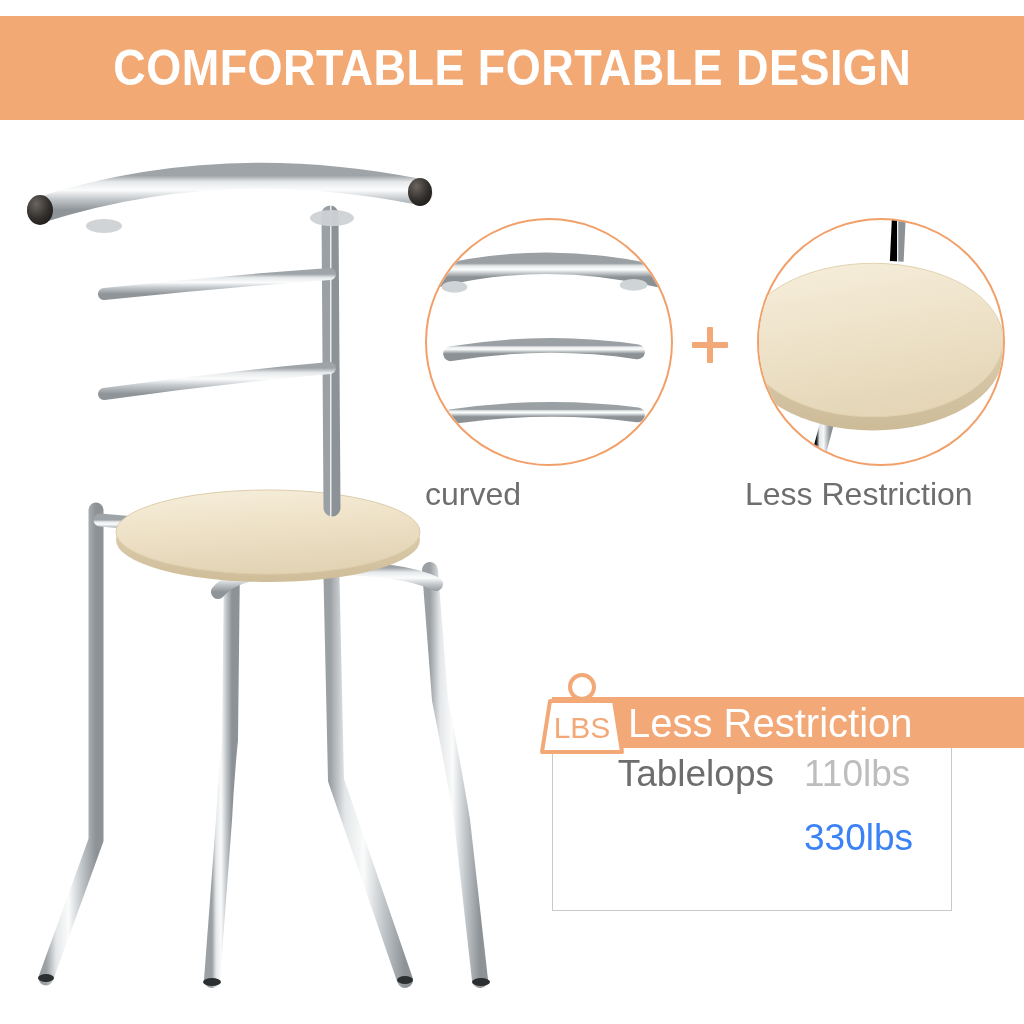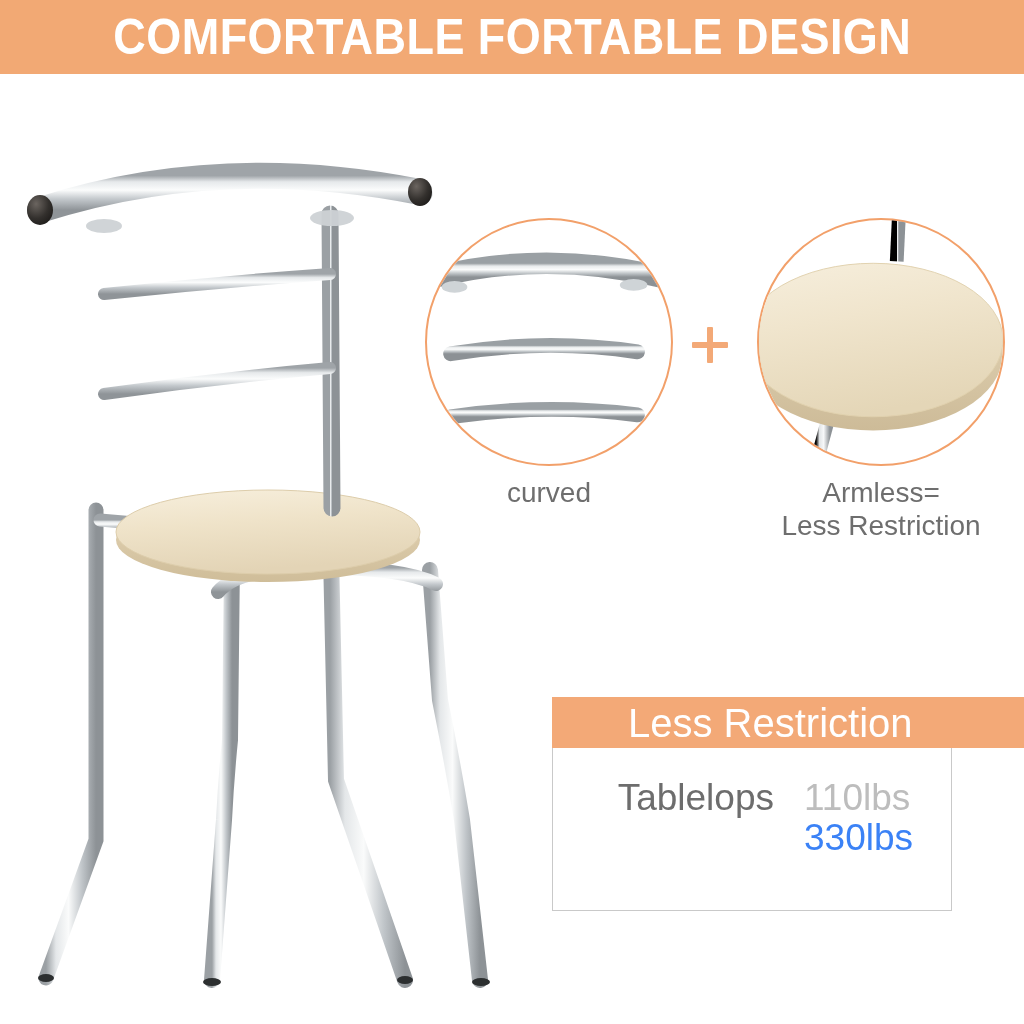--- a/index.html
+++ b/index.html
@@ -13,23 +13,23 @@
     position: relative;
     overflow: hidden;
     font-family: "Liberation Sans", sans-serif;
     -webkit-font-smoothing: antialiased;
   }
 
   
   #header-banner {
     position: absolute;
     left: 0;
-    top: 0;
+    top: 16px;
     width: 1024px;
-    height: 74px;
+    height: 104px;
     background: #F2A974;
     display: flex;
     align-items: center;
     justify-content: center;
   }
   #header-title {
     color: #ffffff;
     font-family: "Liberation Sans Narrow", "Liberation Sans", sans-serif;
     font-size: 50px;
     font-weight: 700;
@@ -71,23 +71,23 @@
     height: 248px;
   }
   .circle-inner {
     position: absolute;
     left: 0; top: 0;
     width: 100%; height: 100%;
   }
 
   .detail-caption {
     position: absolute;
-    text-align: center;
+    text-align: left;
     color: #6e6e6e;
-    font-size: 28px;
+    font-size: 32px;
     line-height: 1.18;
     font-family: "Liberation Sans", sans-serif;
   }
   #caption-backrest { left: 425px; top: 476px; width: 248px; }
   #caption-seat     { left: 745px; top: 476px; width: 272px; }
 
   #plus-sign {
     position: absolute;
     left: 690px;
     top: 325px;
@@ -156,21 +156,21 @@
   .weight-row {
     display: flex;
     align-items: baseline;
     justify-content: flex-end;
     height: 64px;
     font-size: 37px;
     white-space: nowrap;
   }
   .weight-row .w-label { color: #6d6d6d; }
   .weight-row .w-value { margin-left: 30px; min-width: 150px; text-align: left; }
-  .w-value.muted  { color: #bdbdbd; margin-top: 24px; }
+  .w-value.muted  { color: #bdbdbd; }
   .w-value.normal { color: #3b82f6; }
 </style>
 </head>
 <body>
 
 <div id="header-banner">
   <div id="header-title">COMFORTABLE FORTABLE DESIGN</div>
 </div>
 
 <div id="chair-photo" style="top:140px;">
@@ -292,32 +292,38 @@
       </linearGradient>
     </defs>
     <path d="M142 0 L140 42" stroke="url(#sTubeV)" stroke-width="14" fill="none"></path>
     <path d="M72 196 L58 248" stroke="url(#sTubeV)" stroke-width="14" fill="none"></path>
     <ellipse cx="116" cy="136" rx="132" ry="78" fill="url(#sWoodEdge)"></ellipse>
     <ellipse cx="116" cy="122" rx="132" ry="78" fill="url(#sWood)"></ellipse>
     <ellipse cx="116" cy="122" rx="132" ry="78" fill="none" stroke="#e0d1ae" stroke-width="1"></ellipse>
   </svg>
 </div>
 <div class="detail-caption" id="caption-seat">
-  <div>Armless=</div>
   <div>Less Restriction</div>
 </div>
 
 <div id="weight-card">
 
   <div id="weight-card-border"></div>
 
   <div id="weight-banner">
     <div id="weight-banner-label">Less Restriction</div>
   </div>
 
+  <div id="lbs-icon">
+    <svg viewBox="0 0 96 90" width="96" height="90">
+      <circle cx="48" cy="17" r="12" fill="#ffffff" stroke="#F3A977" stroke-width="4"></circle>
+      <path d="M16 31 L80 31 L88 82 L8 82 Z" fill="#ffffff" stroke="#F3A977" stroke-width="4" stroke-linejoin="round"></path>
+      <text x="48" y="68" text-anchor="middle" font-family="Liberation Sans, sans-serif" font-size="30" fill="#F3A977">LBS</text>
+    </svg>
+  </div>
 
   <div id="weight-rows">
     <div class="weight-row">
       <span class="w-label">Tablelops</span>
       <span class="w-value muted">110lbs</span>
     </div>
     <div class="weight-row">
       <span class="w-value normal">330lbs</span>
     </div>
   </div>

